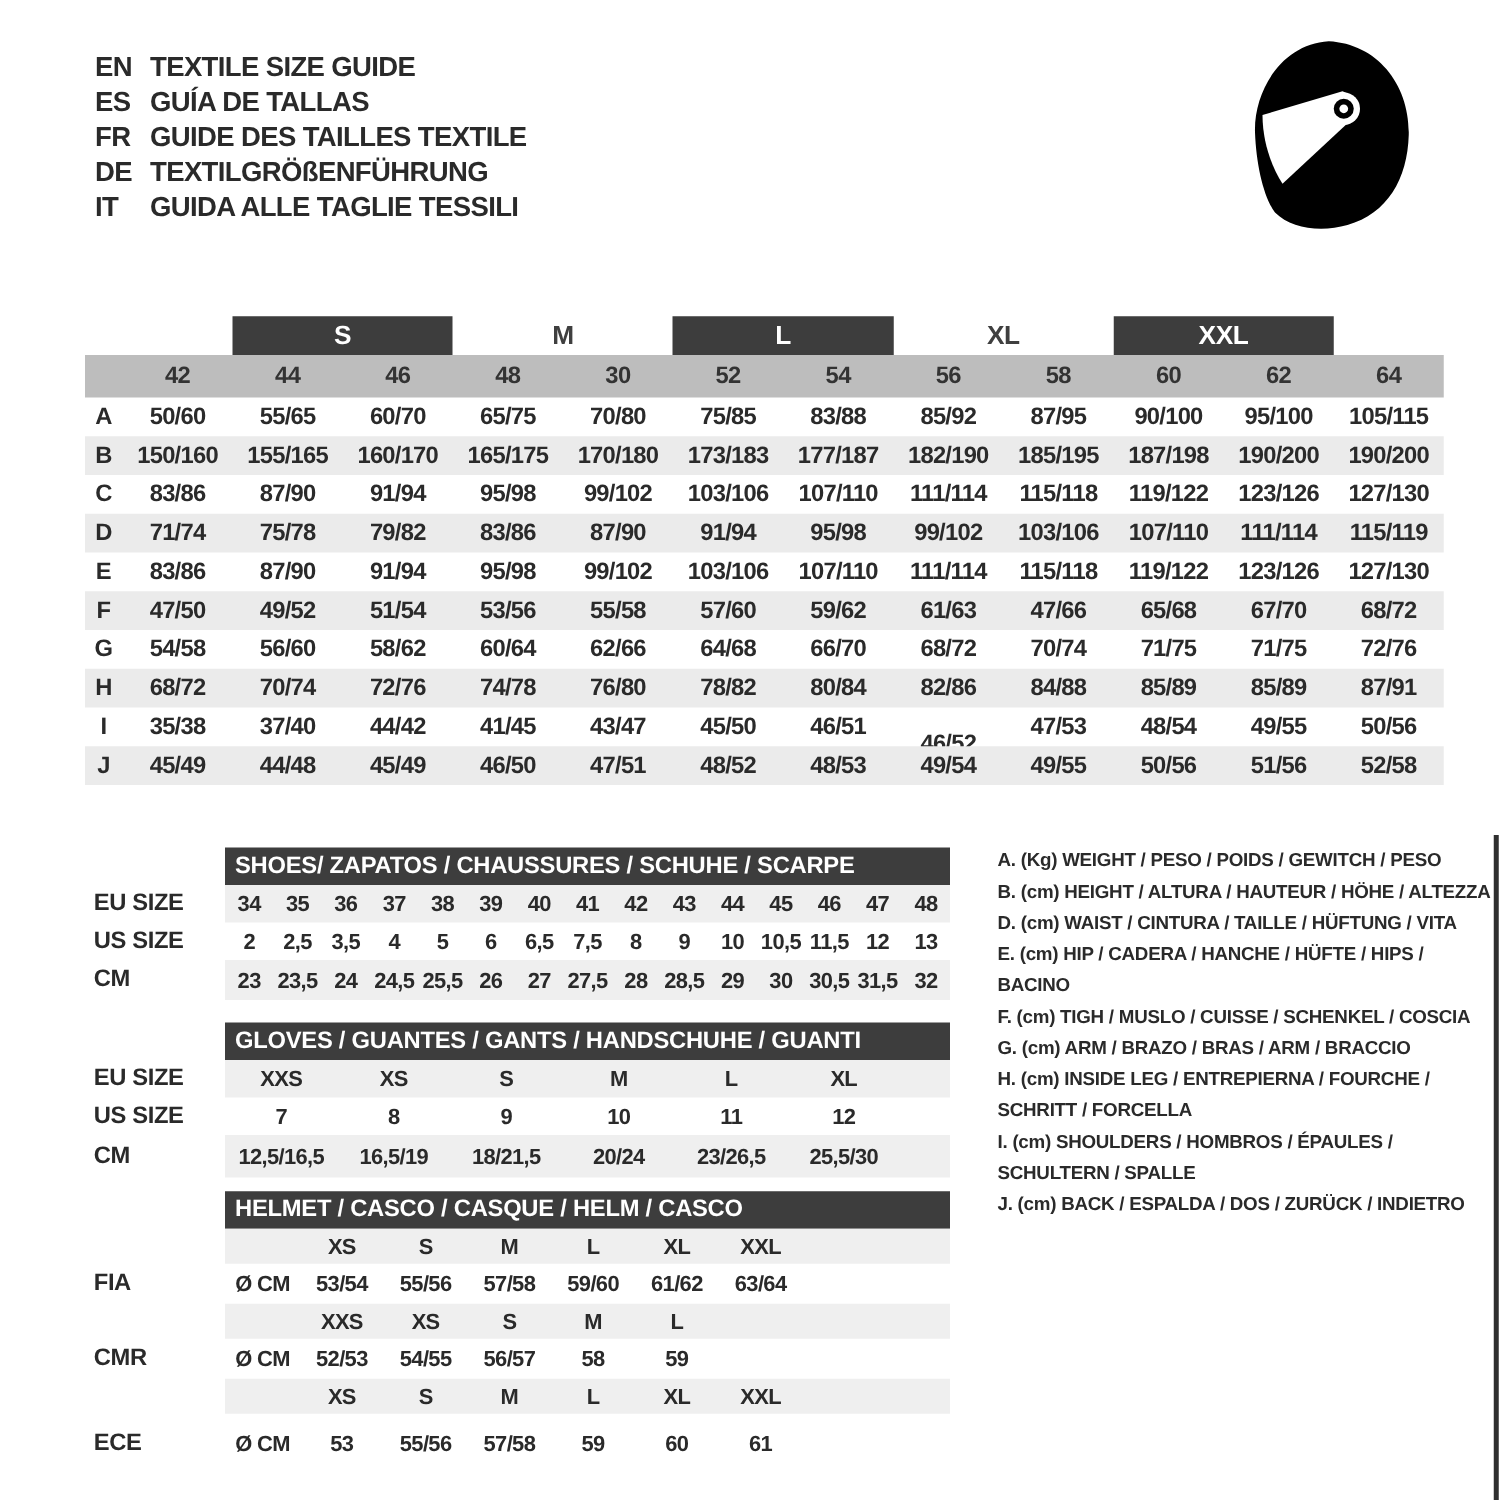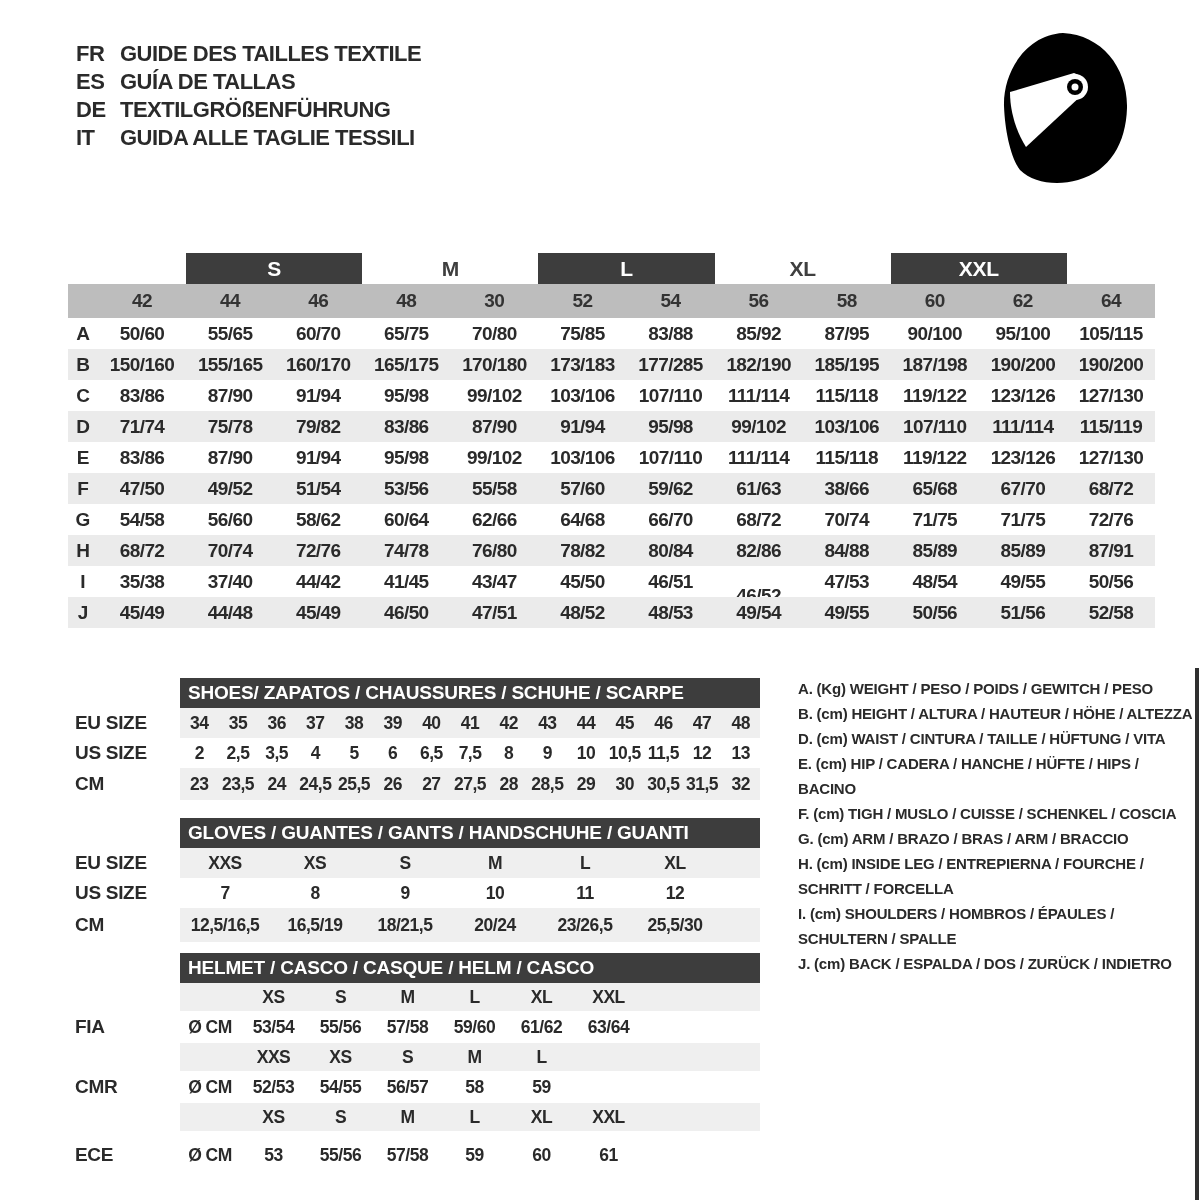--- a/index.html
+++ b/index.html
@@ -50,26 +50,30 @@
   
   .edge-rule{position:absolute;left:1195px;top:668px;width:4px;height:532px;background:#2f2f2f;}
 </style>
 </head>
 <body>
 
 <div class="page">
 
   <div class="lang-block">
       <div class="lang-row">
-        <div class="lang-code">FR</div>
-        <div class="lang-label">GUIDE DES TAILLES TEXTILE</div>
+        <div class="lang-code">EN</div>
+        <div class="lang-label">TEXTILE SIZE GUIDE</div>
       </div>
       <div class="lang-row">
         <div class="lang-code">ES</div>
         <div class="lang-label">GUÍA DE TALLAS</div>
+      </div>
+      <div class="lang-row">
+        <div class="lang-code">FR</div>
+        <div class="lang-label">GUIDE DES TAILLES TEXTILE</div>
       </div>
       <div class="lang-row">
         <div class="lang-code">DE</div>
         <div class="lang-label">TEXTILGRÖßENFÜHRUNG</div>
       </div>
       <div class="lang-row">
         <div class="lang-code">IT</div>
         <div class="lang-label">GUIDA ALLE TAGLIE TESSILI</div>
       </div>
     </div>
@@ -117,21 +121,21 @@
       <div class="value-cell" style="grid-area: 3 / 12;">95/100</div>
       <div class="value-cell" style="grid-area: 3 / 13;">105/115</div>
       <div class="stripe" style="grid-area: 4 / 1 / auto / -1;"></div>
       <div class="letter-cell" style="grid-area: 4 / 1;">B</div>
       <div class="value-cell" style="grid-area: 4 / 2;">150/160</div>
       <div class="value-cell" style="grid-area: 4 / 3; text-align: right;">155/165</div>
       <div class="value-cell" style="grid-area: 4 / 4;">160/170</div>
       <div class="value-cell" style="grid-area: 4 / 5;">165/175</div>
       <div class="value-cell" style="grid-area: 4 / 6;">170/180</div>
       <div class="value-cell" style="grid-area: 4 / 7;">173/183</div>
-      <div class="value-cell" style="grid-area: 4 / 8;">177/285</div>
+      <div class="value-cell" style="grid-area: 4 / 8;">177/187</div>
       <div class="value-cell" style="grid-area: 4 / 9;">182/190</div>
       <div class="value-cell" style="grid-area: 4 / 10;">185/195</div>
       <div class="value-cell" style="grid-area: 4 / 11;">187/198</div>
       <div class="value-cell" style="grid-area: 4 / 12;">190/200</div>
       <div class="value-cell" style="grid-area: 4 / 13;">190/200</div>
       <div class="letter-cell" style="grid-area: 5 / 1;">C</div>
       <div class="value-cell" style="grid-area: 5 / 2;">83/86</div>
       <div class="value-cell" style="grid-area: 5 / 3;">87/90</div>
       <div class="value-cell" style="grid-area: 5 / 4;">91/94</div>
       <div class="value-cell" style="grid-area: 5 / 5;">95/98</div>
@@ -173,21 +177,21 @@
       <div class="stripe" style="grid-area: 8 / 1 / auto / -1;"></div>
       <div class="letter-cell" style="grid-area: 8 / 1;">F</div>
       <div class="value-cell" style="grid-area: 8 / 2;">47/50</div>
       <div class="value-cell" style="grid-area: 8 / 3;">49/52</div>
       <div class="value-cell" style="grid-area: 8 / 4;">51/54</div>
       <div class="value-cell" style="grid-area: 8 / 5;">53/56</div>
       <div class="value-cell" style="grid-area: 8 / 6;">55/58</div>
       <div class="value-cell" style="grid-area: 8 / 7;">57/60</div>
       <div class="value-cell" style="grid-area: 8 / 8;">59/62</div>
       <div class="value-cell" style="grid-area: 8 / 9;">61/63</div>
-      <div class="value-cell" style="grid-area: 8 / 10;">38/66</div>
+      <div class="value-cell" style="grid-area: 8 / 10;">47/66</div>
       <div class="value-cell" style="grid-area: 8 / 11;">65/68</div>
       <div class="value-cell" style="grid-area: 8 / 12;">67/70</div>
       <div class="value-cell" style="grid-area: 8 / 13;">68/72</div>
       <div class="letter-cell" style="grid-area: 9 / 1;">G</div>
       <div class="value-cell" style="grid-area: 9 / 2;">54/58</div>
       <div class="value-cell" style="grid-area: 9 / 3;">56/60</div>
       <div class="value-cell" style="grid-area: 9 / 4;">58/62</div>
       <div class="value-cell" style="grid-area: 9 / 5;">60/64</div>
       <div class="value-cell" style="grid-area: 9 / 6;">62/66</div>
       <div class="value-cell" style="grid-area: 9 / 7;">64/68</div>

